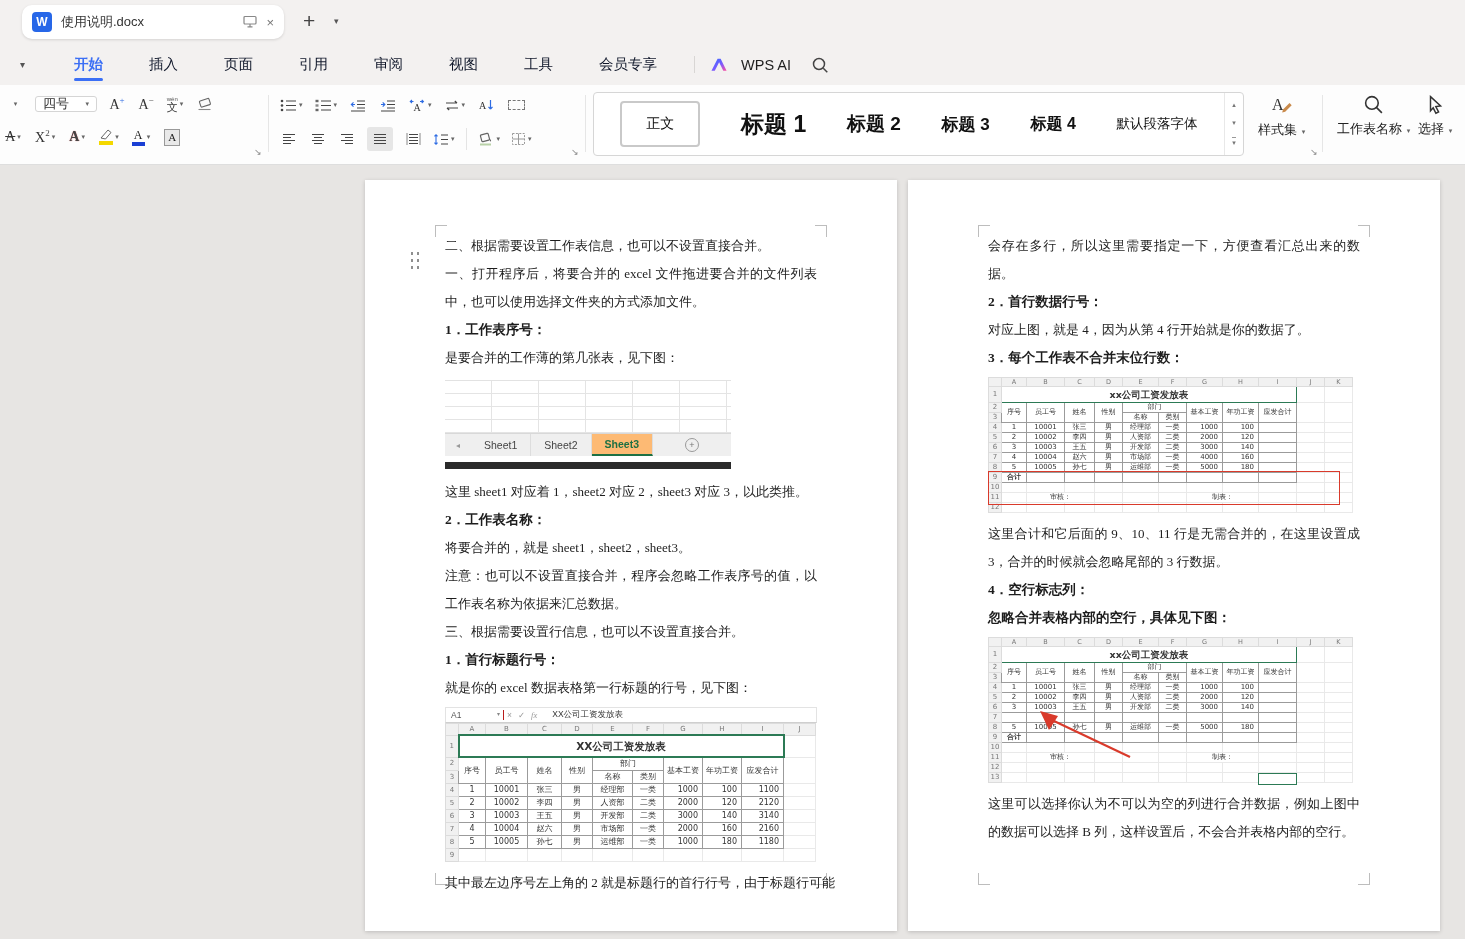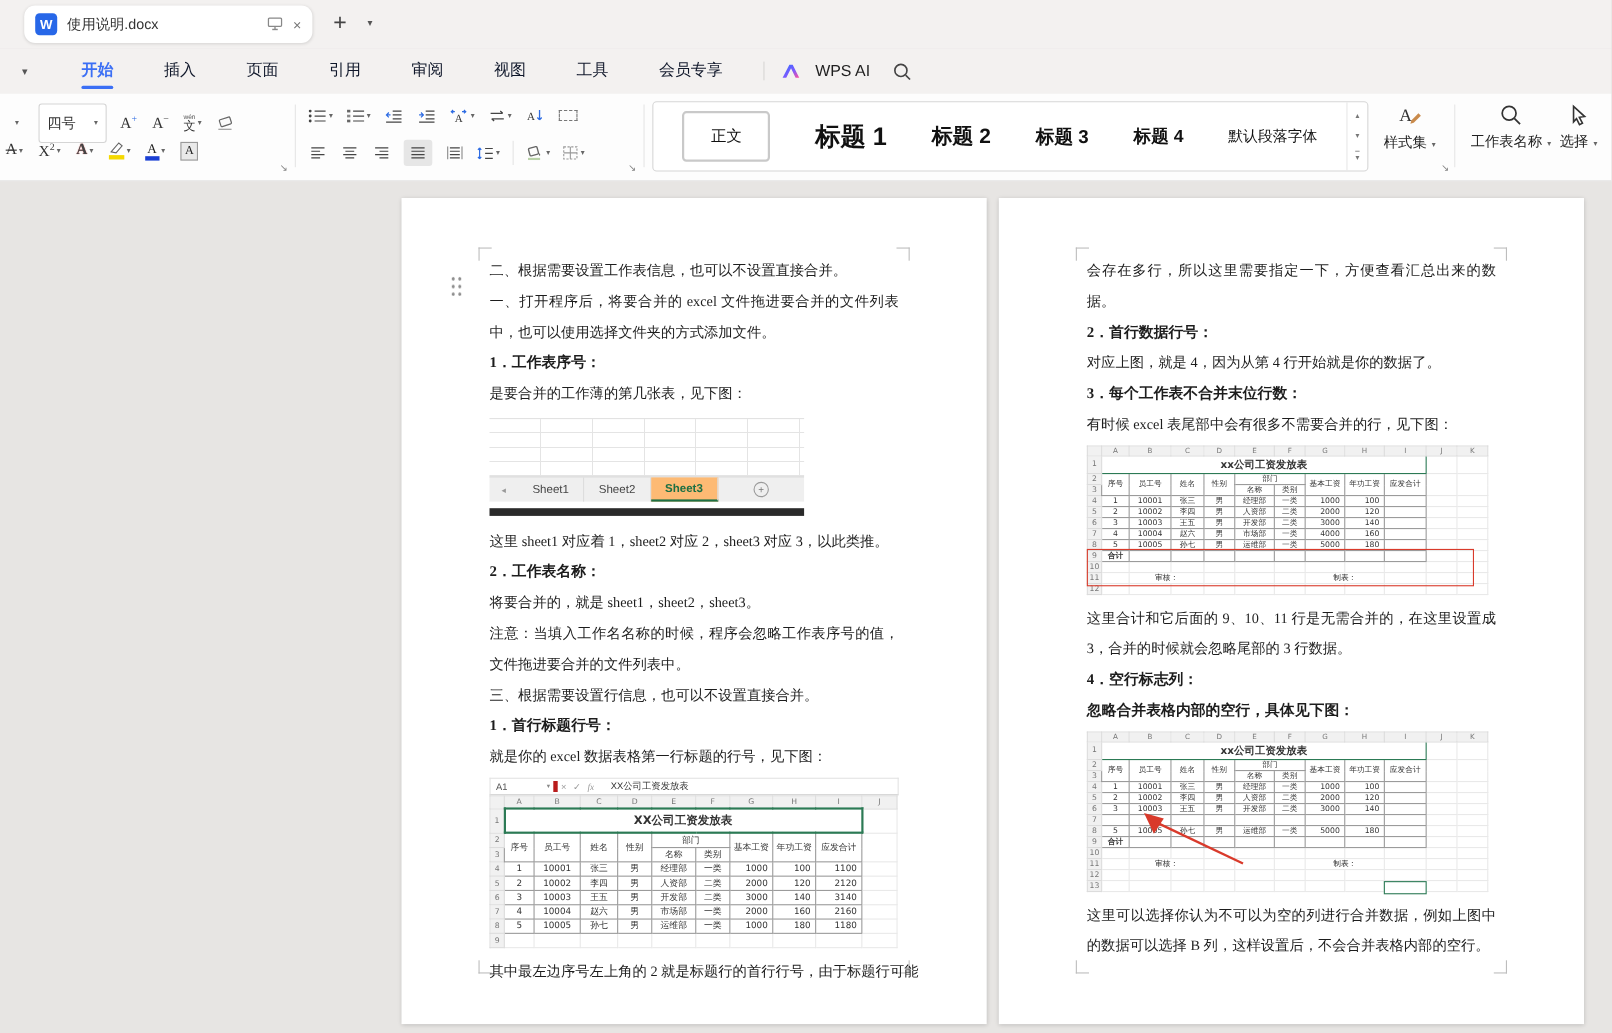--- a/index.html
+++ b/index.html
@@ -25,21 +25,21 @@
   .mdiv{width:1px;height:17px;background:#d8d6d4;margin:0 14px}
   .wpsai{display:flex;align-items:center;gap:11px;font-size:14.5px;color:#1f1f1f}
   .msearch{margin-left:20px;display:flex;align-items:center}
   
   .ribbon{position:absolute;left:0;top:85px;right:0;height:79px;background:#fdfdfd;border-bottom:1px solid #dedede}
   .vsep{position:absolute;top:10px;bottom:12px;width:1px;background:#e6e6e6}
   .rrow{position:absolute;display:flex;align-items:center}
   .li{height:20px;min-width:18px;display:inline-flex;align-items:center;justify-content:center;gap:1px;cursor:pointer}
   .li.act{background:#e6e6e6;border-radius:3px;padding:2px 4px}
   .dd{font-size:7px;color:#666;margin-left:1px}
-  .sizebox{width:62px;height:36px;border:1px solid #d5d5d5;border-radius:3px;background:#fff;display:flex;
+  .sizebox{width:62px;height:16px;border:1px solid #d5d5d5;border-radius:3px;background:#fff;display:flex;
            align-items:center;justify-content:space-between;padding:0 7px;font-size:13px;color:#333;box-sizing:border-box}
   .glyph{font-size:14px;color:#333;font-family:"Liberation Serif",serif}
   .glyph sup{font-size:9px;color:#2e6ce3}
   .pin{display:inline-flex;flex-direction:column;align-items:center;line-height:1;font-size:11px;color:#333}
   .pin i{font-style:normal;font-size:6px;color:#555}
   .strk{text-decoration:line-through}
   .fxA{color:#444;font-weight:bold;text-shadow:0 0 1px #c55}
   .hl-ic{display:inline-flex;flex-direction:column;align-items:center;line-height:1}
   .hl-bar{width:14px;height:4px;background:#f4d800;margin-top:1px}
   .fc-ic{display:inline-flex;flex-direction:column;align-items:center;line-height:1;font-size:12px;font-family:"Liberation Serif",serif}
@@ -89,21 +89,21 @@
   .st{padding:0 13px;display:flex;align-items:center;border-right:1px solid #dddddd}
   .st.on{background:#fdba74;color:#1d7044;font-weight:bold;border-bottom:2px solid #1d7044;box-sizing:border-box}
   .sadd{flex:1;display:flex;align-items:center;justify-content:center}
   .sadd i{width:12px;height:12px;border:1px solid #9a9a9a;border-radius:50%;color:#777;font-size:9px;font-style:normal;
           display:flex;align-items:center;justify-content:center;line-height:1}
   .sdark{height:7px;background:#2a2a2a;margin-top:6px}
   
   .img-xl{position:relative;margin:5px 0 7px 0}
   .fbar{display:flex;align-items:center;height:16px;background:#fff;border:1px solid #e3e3e3;border-bottom:1px solid #cfcfcf;
         font-size:8.5px;color:#555;box-sizing:border-box}
-  .nb{width:52px;border-right:4px solid #b91c1c;padding-left:5px;display:flex;align-items:flex-start;justify-content:space-between}
+  .nb{width:52px;border-right:1px solid #b91c1c;padding-left:5px;display:flex;align-items:flex-start;justify-content:space-between}
   .dd2{font-style:normal;font-size:6px;color:#888;margin-right:3px}
   .fi{margin:0 3px;color:#9a9a9a}
   .fi.it{font-style:italic;font-family:"Liberation Serif",serif}
   .ftx{margin-left:12px;color:#333}
   table.xl{border-collapse:collapse;table-layout:fixed;background:#fff;font:8px/1 "DejaVu Sans",sans-serif;color:#333}
   .xl td{height:12px;overflow:hidden;white-space:nowrap;padding:0;text-align:center}
   .xl .lt{background:#f1f1f1;border:1px solid #dcdcdc;color:#777;font-size:7px;height:10px}
   .xl .rn{background:#f1f1f1;border:1px solid #dcdcdc;color:#777;font-size:7px}
   .xl .c{border:1px solid #9b9b9b}
   .xl .n{text-align:right;padding-right:4px}
@@ -412,21 +412,21 @@
           <span class="sadd">
               <i>+</i>
             </span>
         </div>
         <div class="sdark"></div>
       </div>
 
       <p>这里 sheet1 对应着 1，sheet2 对应 2，sheet3 对应 3，以此类推。</p>
       <p class="b">2．工作表名称：</p>
       <p>将要合并的，就是 sheet1，sheet2，sheet3。</p>
-      <p>注意：当填入工作名名称的时候，程序会忽略工作表序号的值，文件拖进要合并的文件列表中。</p>
+      <p>注意：也可以不设置直接合并，程序会忽略工作表序号的值，以工作表名称为依据来汇总数据。</p>
       <p>三、根据需要设置行信息，也可以不设置直接合并。</p>
       <p class="b">1．首行标题行号：</p>
       <p>就是你的 excel 数据表格第一行标题的行号，见下图：</p>
 
       <div class="img-xl" id="xl1">
         <div>
             <div class="fbar">
               <span class="nb">A1<i class="dd2">▾</i></span>
               <span class="fi">×</span>
               <span class="fi">✓</span>
@@ -573,21 +573,20 @@
   <div class="page" id="page2">
     <span class="cm tl"></span>
     <span class="cm tr"></span>
     <span class="cm bl"></span>
     <span class="cm br"></span>
     <div class="ptxt">
       <p>会存在多行，所以这里需要指定一下，方便查看汇总出来的数据。</p>
       <p class="b">2．首行数据行号：</p>
       <p>对应上图，就是 4，因为从第 4 行开始就是你的数据了。</p>
       <p class="b">3．每个工作表不合并末位行数：</p>
-      <p>有时候 excel 表尾部中会有很多不需要合并的行，见下图：</p>
 
       <div class="img-xl" id="xl2">
         <div>
             <table class="xl xlc">
               <colgroup>
                 <col style="width:13px">
                 <col style="width:25px">
                 <col style="width:38px">
                 <col style="width:30px">
                 <col style="width:28px">

